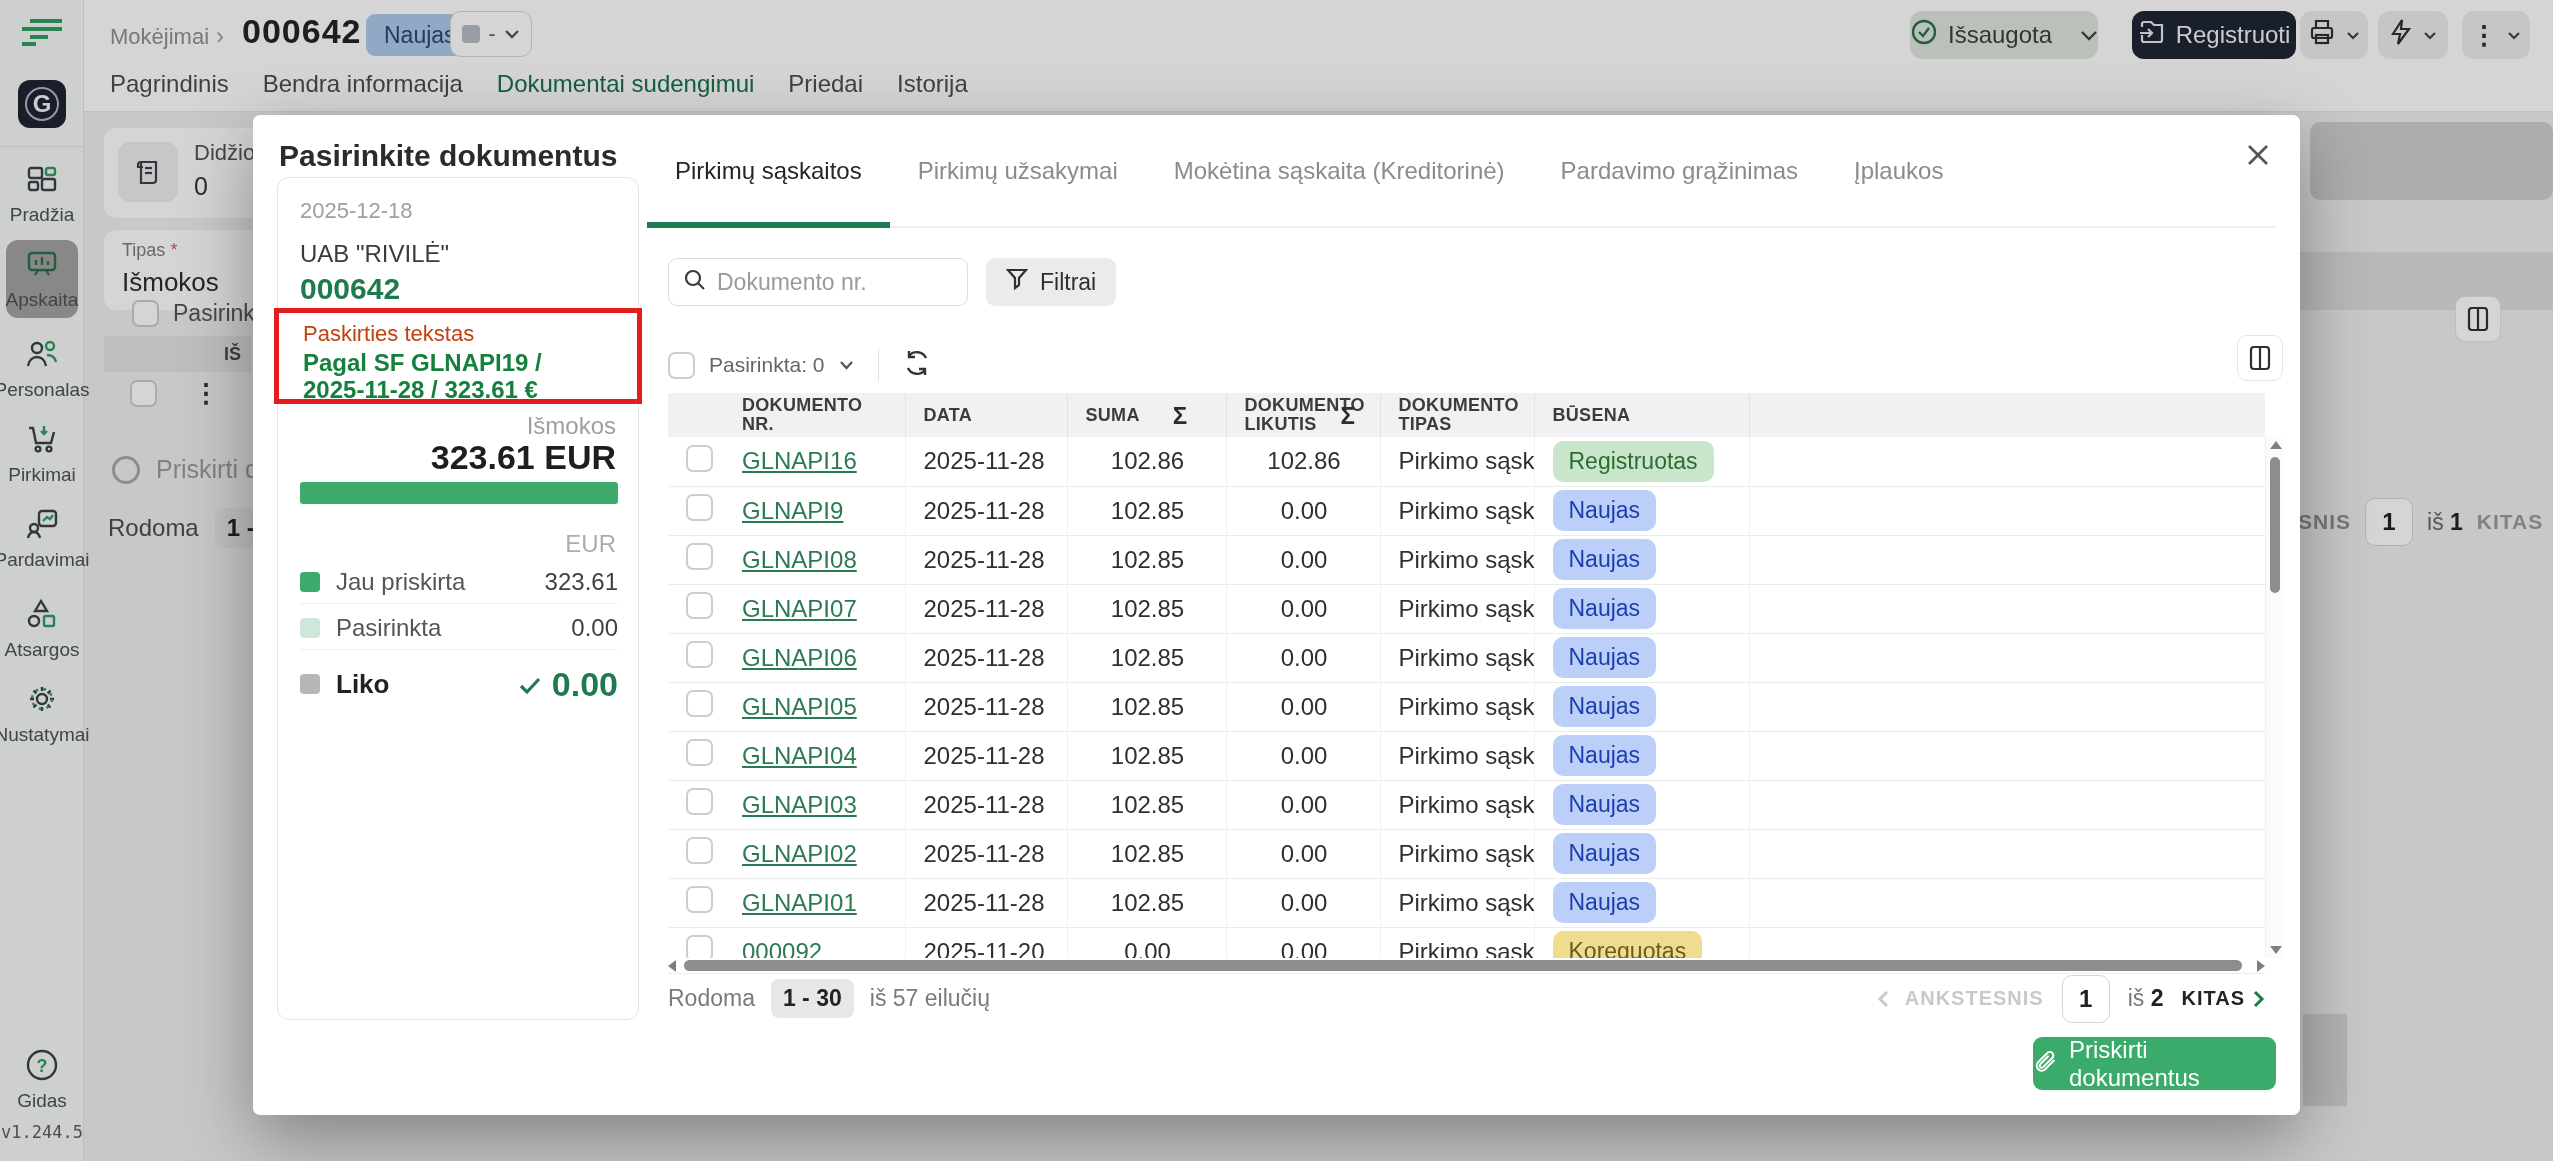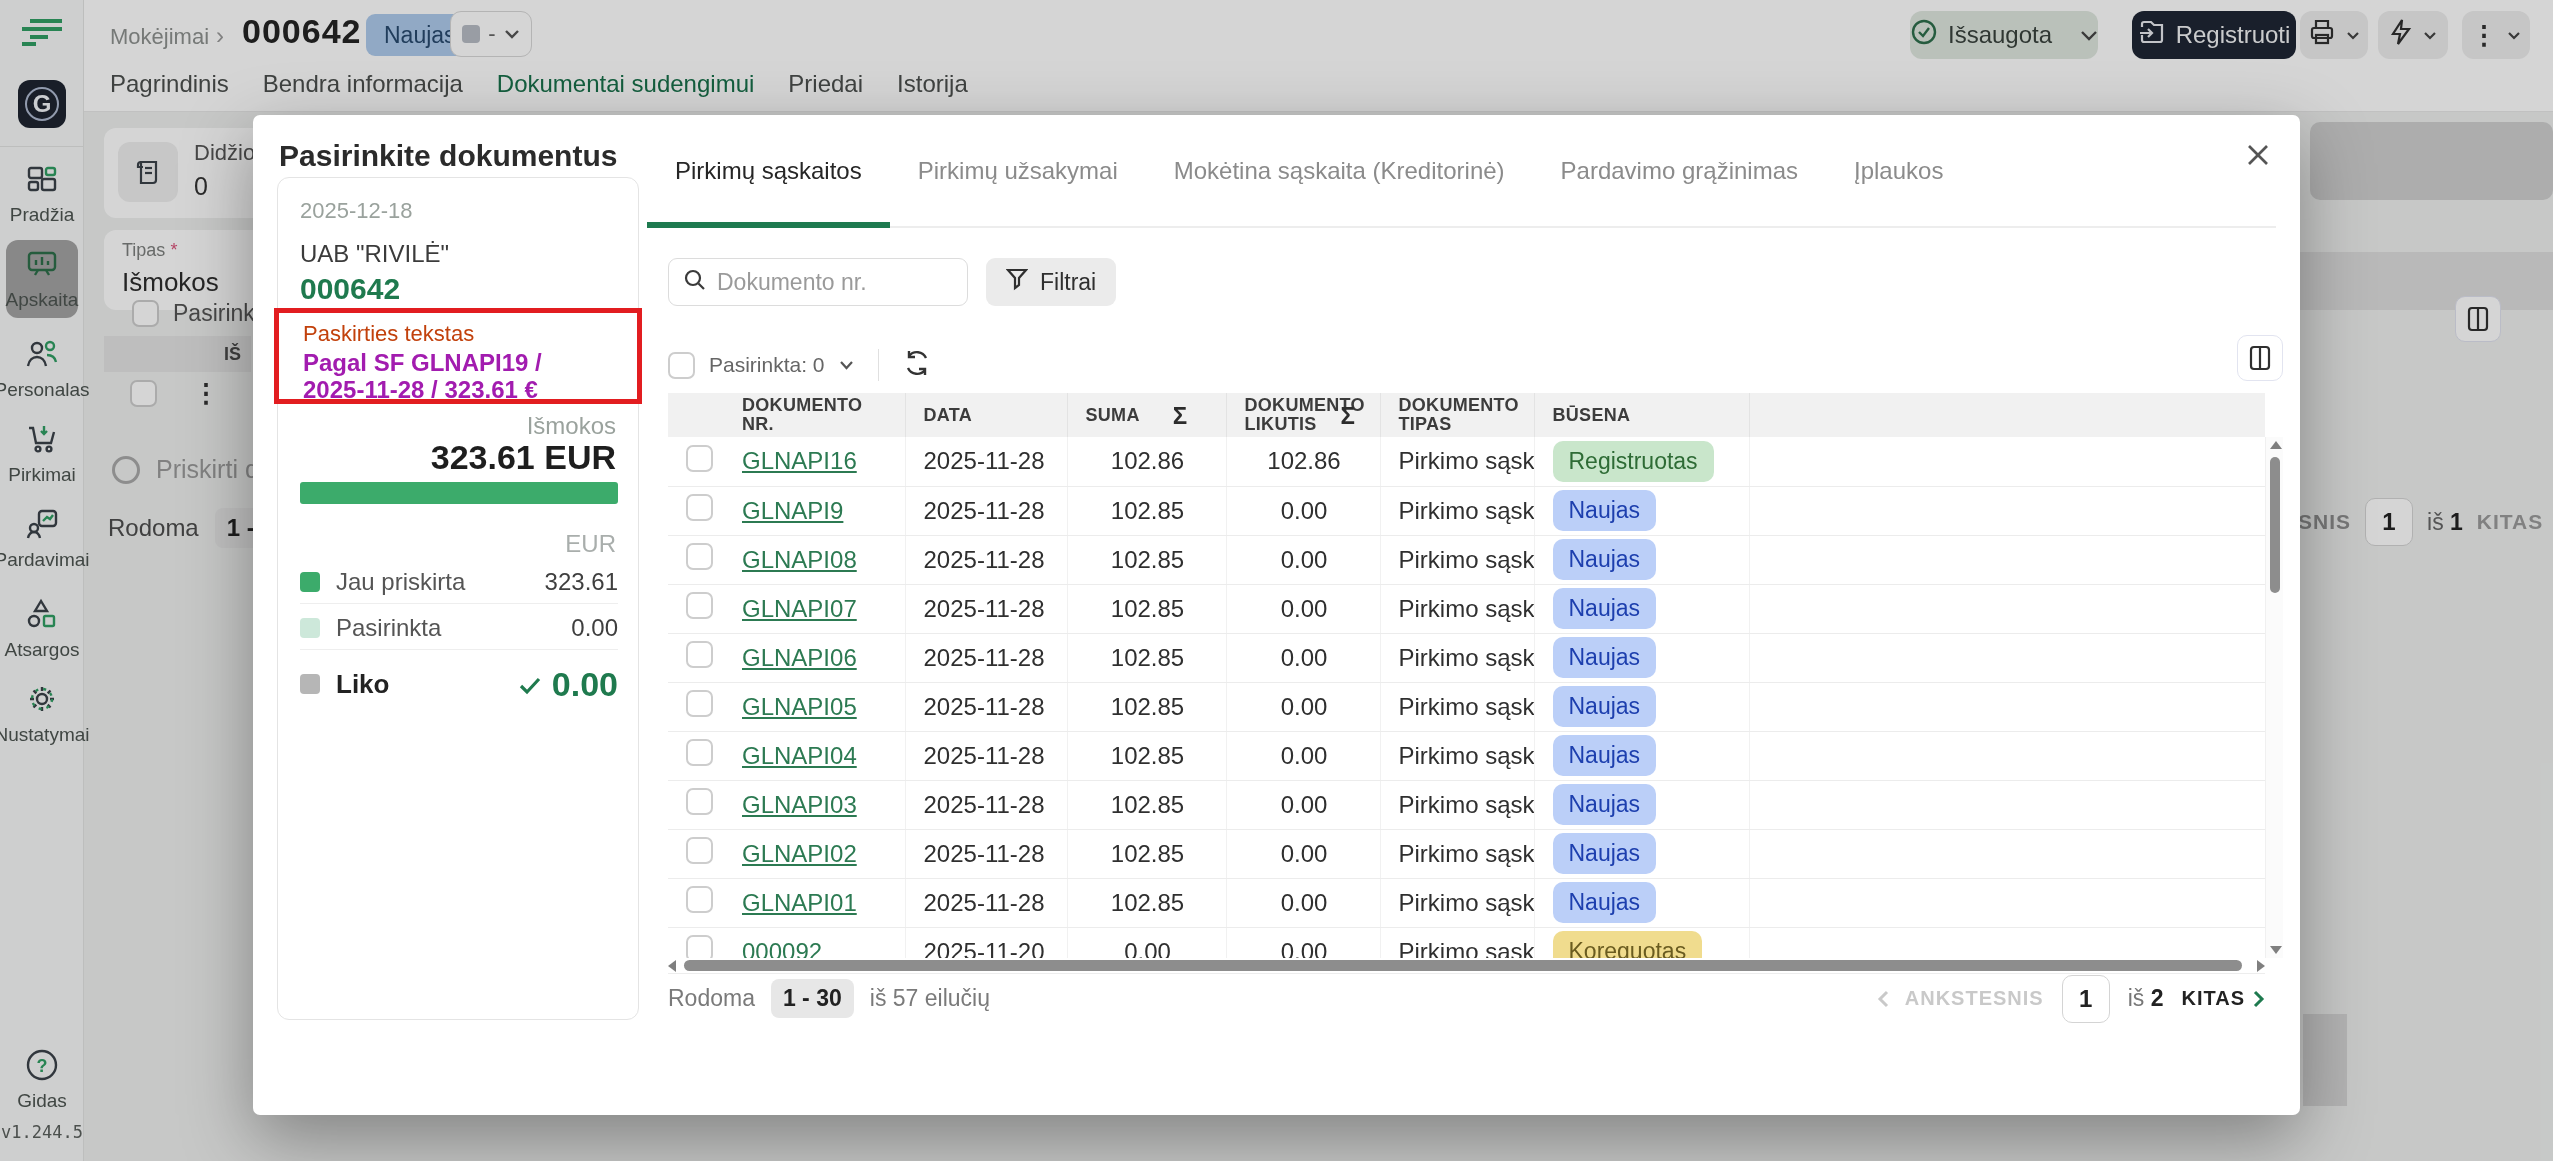--- a/index.html
+++ b/index.html
@@ -92,21 +92,21 @@
   .m-title{position:absolute;left:26px;top:24px;font-size:30px;font-weight:600;color:#2b2b2b}
   .m-close{position:absolute;right:26px;top:26px;width:30px;height:30px;cursor:pointer;color:#555}
 
   
   .pay-card{position:absolute;left:24px;top:62px;width:362px;height:843px;border:1px solid #e4e4e4;border-radius:12px}
   .pc-date{position:absolute;left:22px;top:20px;font-size:22px;color:#9aa29d}
   .pc-company{position:absolute;left:22px;top:62px;font-size:24px;color:#3b3b3b}
   .pc-number{position:absolute;left:22px;top:94px;font-size:30px;font-weight:700;color:#1f7a4e}
   .pc-highlight{position:absolute;left:-4px;top:130px;width:368px;height:96px;border:5px solid #e21d20}
   .pc-highlight .hl-lbl{position:absolute;left:24px;top:8px;font-size:22px;color:#c2410c}
-  .pc-highlight .hl-txt{position:absolute;left:24px;top:36px;width:300px;font-size:24px;font-weight:700;color:#a21caf;line-height:27px}
+  .pc-highlight .hl-txt{position:absolute;left:24px;top:36px;width:300px;font-size:24px;font-weight:700;color:#15803d;line-height:27px}
   .pc-type{position:absolute;right:22px;top:234px;font-size:24px;color:#9aa29d}
   .pc-total{position:absolute;right:22px;top:260px;font-size:34px;font-weight:700;color:#1e1e1e}
   .pc-bar{position:absolute;left:22px;top:304px;width:318px;height:22px;background:#3cab6b;border-radius:3px}
   .pc-eur{position:absolute;right:22px;top:352px;font-size:24px;color:#a9aeac}
   .pc-row{position:absolute;left:22px;width:318px;height:44px;display:flex;align-items:center;gap:16px;font-size:24px;color:#555}
   .pc-row .sq{width:20px;height:20px;border-radius:4px;flex:none}
   .pc-row .v{margin-left:auto;color:#3f3f3f}
   .pc-row1{top:382px;border-bottom:1px solid #eee}
   .pc-row2{top:428px;border-bottom:1px solid #eee}
   .pc-row3{top:478px;height:56px}
@@ -746,14 +746,22 @@
           <b>2</b></span>
         <span class="pg-next">
           <span>KITAS</span>
           <svg class="chev" width="12" height="18" viewBox="0 0 12 18">
               <polyline points="2,2 9,9 2,16" fill="none" stroke="#1e7a4f" stroke-width="3"></polyline>
             </svg>
         </span>
       </div>
     </div>
 
+    <div class="m-assign">
+      <span>
+        <svg width="24" height="24" viewBox="0 0 24 24" fill="none" stroke="#fff" stroke-width="2">
+        <path d="M21.4 11.05l-9.19 9.19a5 5 0 0 1-7.07-7.07l9.19-9.19a3.5 3.5 0 0 1 4.95 4.95l-9.2 9.19a2 2 0 0 1-2.83-2.83l8.49-8.48"></path>
+          </svg>
+      </span>
+      <span>Priskirti dokumentus</span>
+    </div>
   </div>
 </div>
 
 </body></html>

